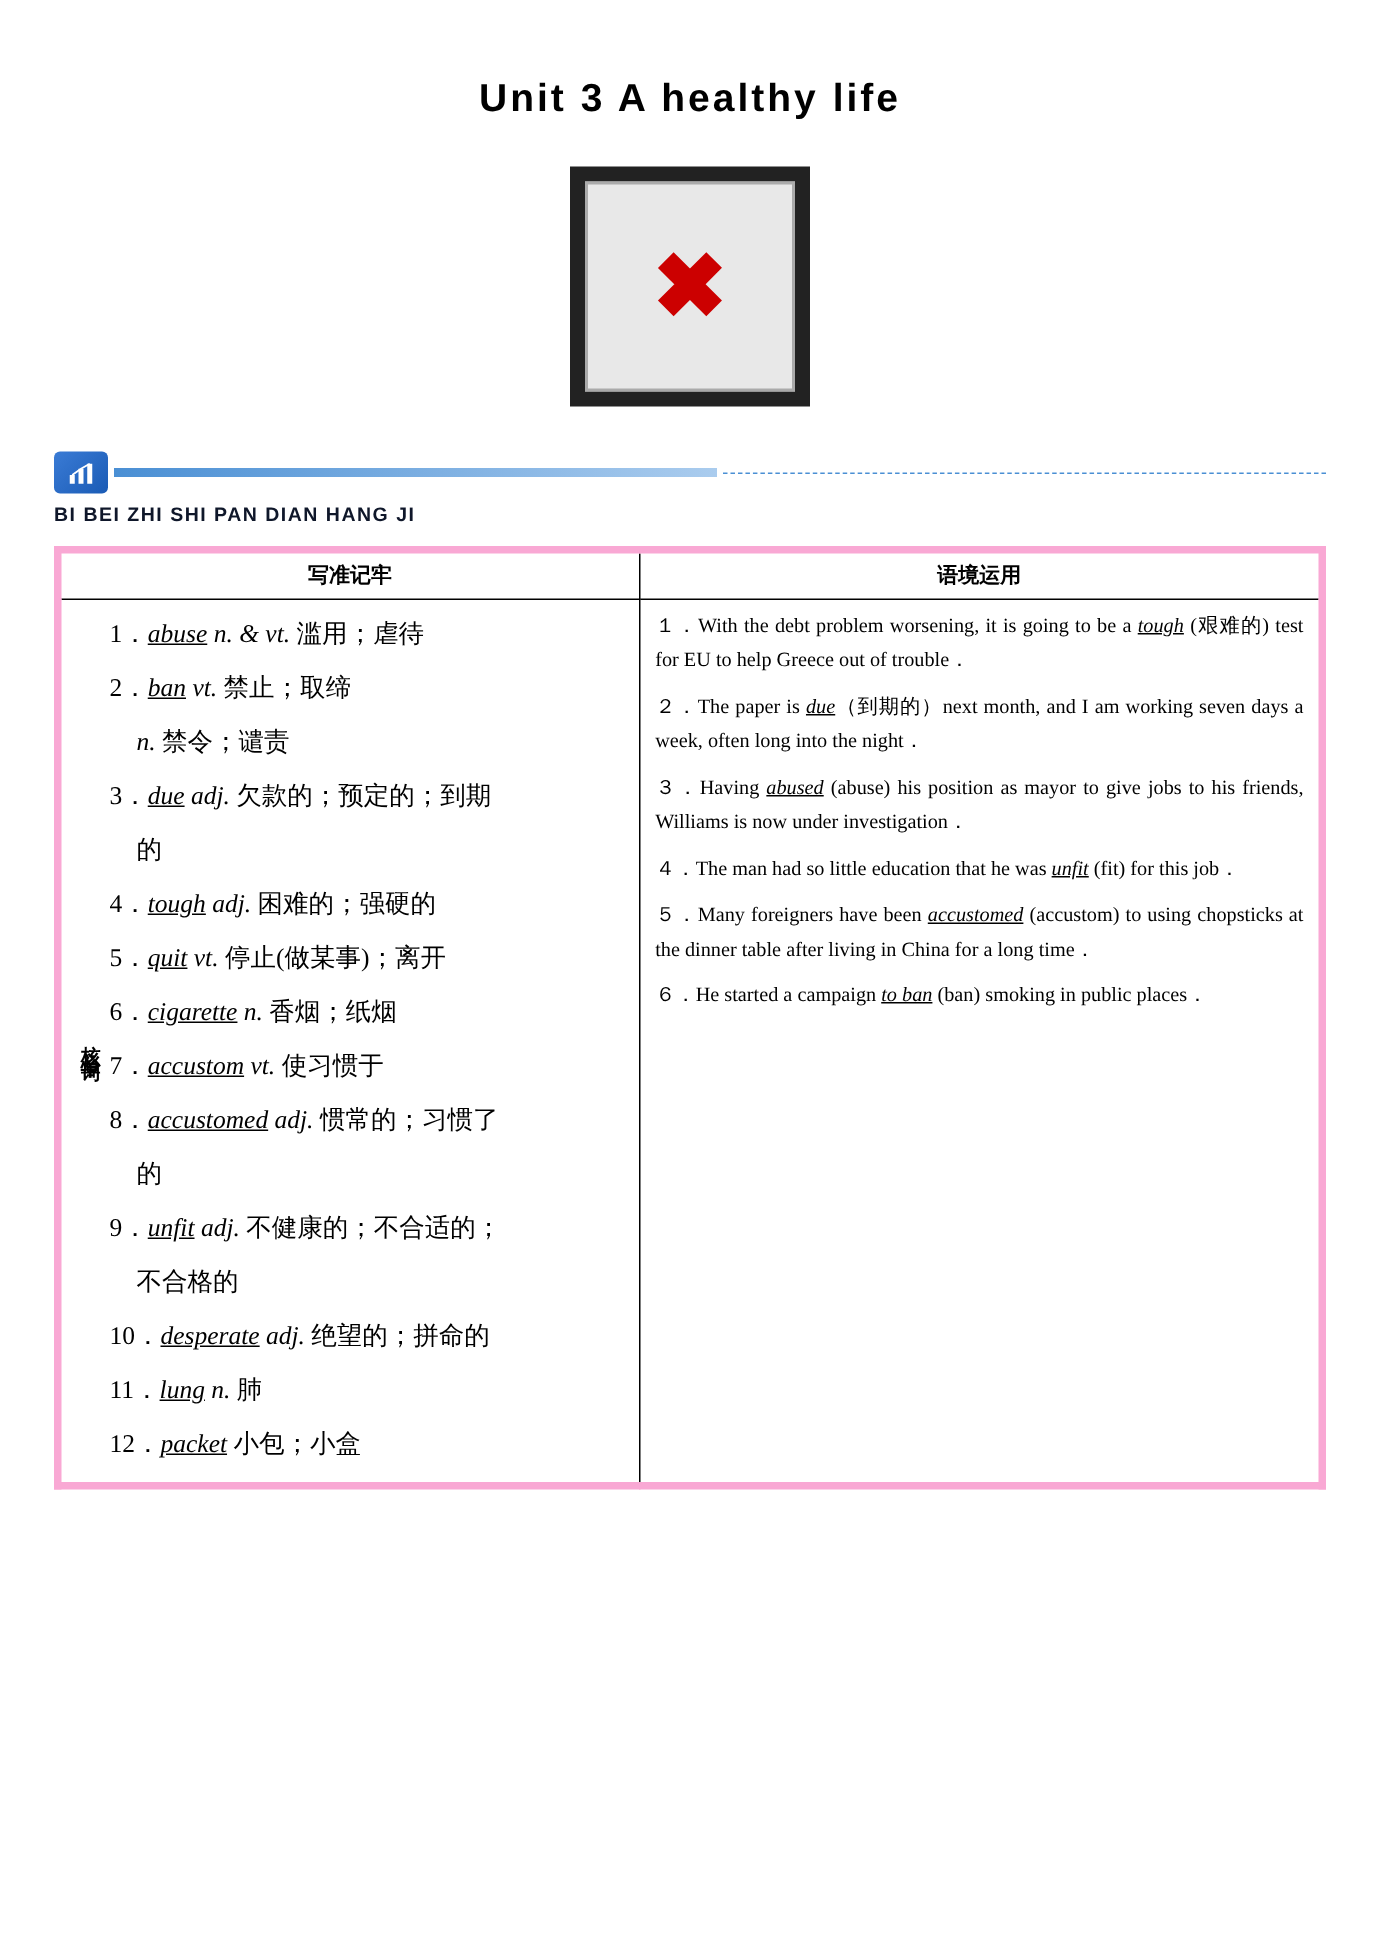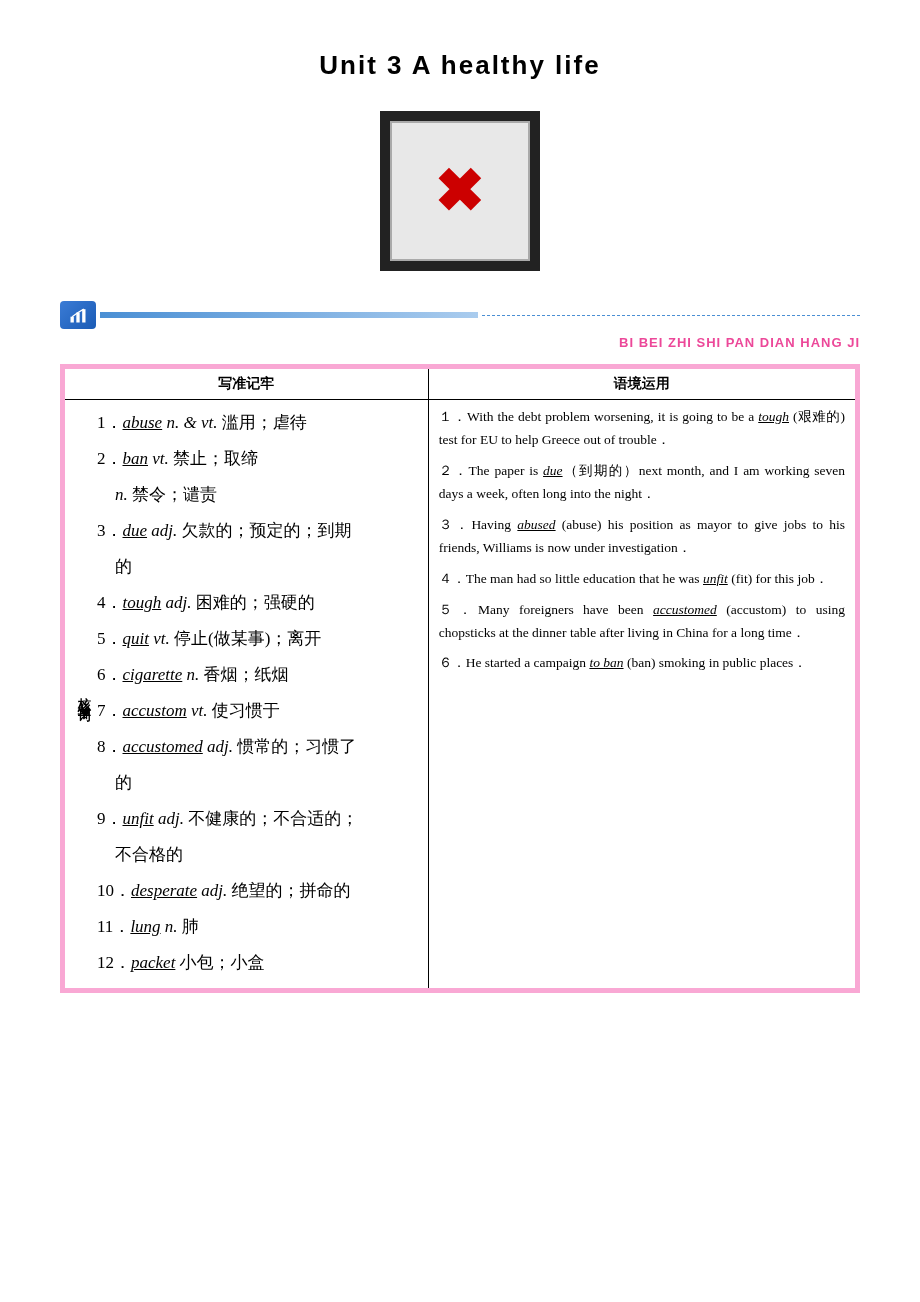--- a/index.html
+++ b/index.html
@@ -7,21 +7,21 @@
       background: #fff;
       font-family: "SimSun", "宋体", serif;
       font-size: 14px;
       color: #000;
       width: 920px;
       min-height: 1302px;
     }
 
     .page {
       width: 920px;
-      padding: 30px 60px;
+      padding: 30px 36px;
     }
 
     .title-section {
       text-align: center;
       margin-bottom: 30px;
       margin-top: 20px;
     }
 
     .main-title {
       font-size: 26px;
@@ -104,24 +104,24 @@
     .subtitle-cn {
       text-align: center;
       font-size: 16px;
       font-weight: bold;
       color: #000;
       margin: 8px 0 2px 0;
       font-family: "SimHei", "黑体", sans-serif;
     }
 
     .subtitle-pinyin {
-      text-align: right;
+      text-align: left;
       font-size: 13px;
       font-weight: bold;
-      color: #ec4899;
+      color: #0f172a;
       margin-bottom: 14px;
       font-family: Arial, sans-serif;
       letter-spacing: 1px;
     }
 
     .section-label {
       font-size: 15px;
       font-weight: bold;
       margin-bottom: 8px;
       font-family: "SimHei", "黑体", sans-serif;

